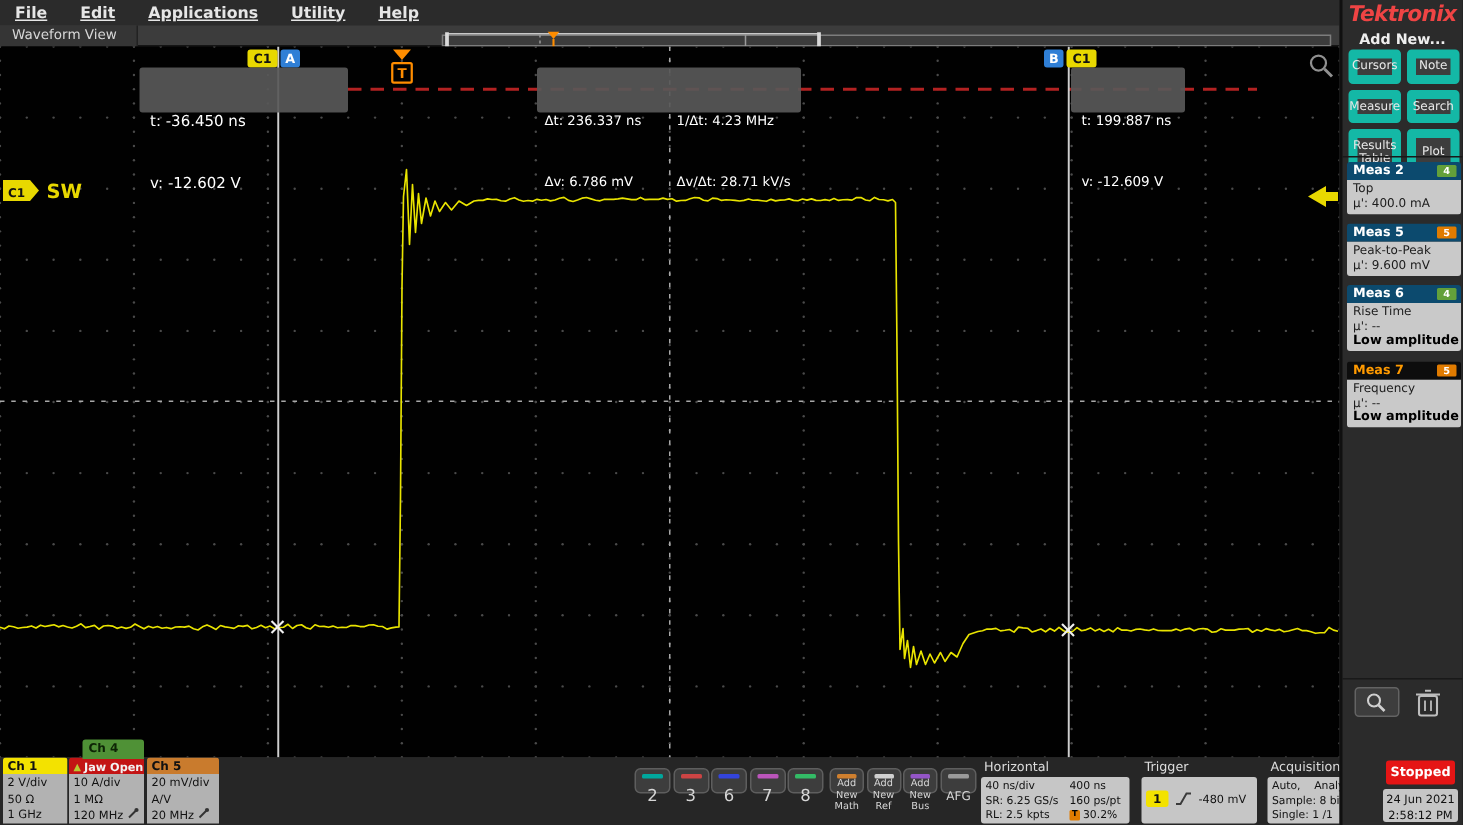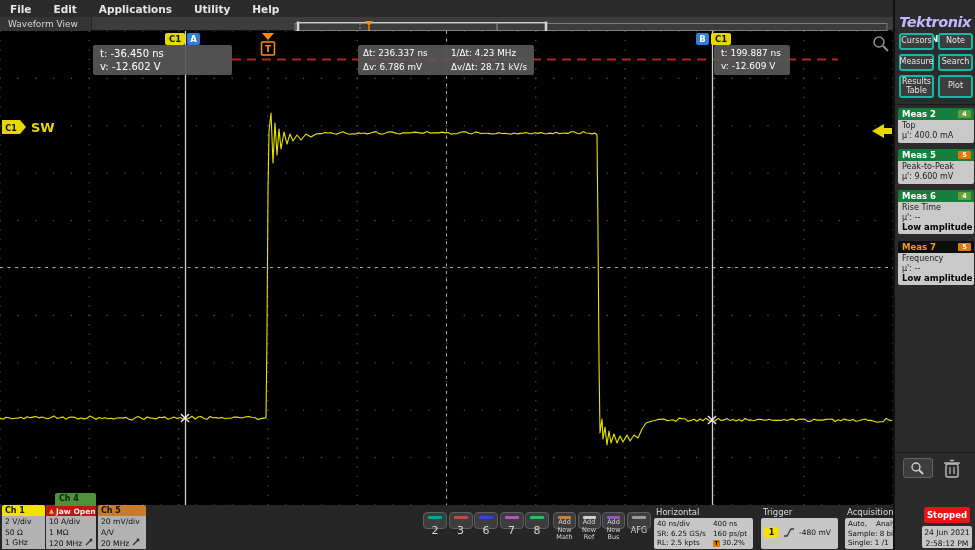--- a/index.html
+++ b/index.html
@@ -3,34 +3,34 @@
 <meta charset="utf-8">
 <style>
   * { margin:0; padding:0; box-sizing:border-box; }
   html,body { width:975px; height:550px; overflow:hidden; background:#1a1a1a;
     font-family:"DejaVu Sans","Liberation Sans",sans-serif; }
   .screen { position:absolute; left:0; top:0; width:975px; height:550px; background:#2b2b2b; }
 
   
   .menubar { position:absolute; left:0; top:0; width:893px; height:17px; background:#2b2b2b;
     display:flex; align-items:center; gap:22px; padding-left:10px; }
-  .menu-item { font-size:10.5px; font-weight:600; color:#e6e6e6; cursor:default; }
+  .menu-item { font-size:10.5px; font-weight:600; color:#e6e6e6; cursor:default;text-decoration:underline; }
 
   .tabbar { position:absolute; left:0; top:17px; width:893px; height:14px; background:#3c3c3c;
     border-bottom:1px solid #141414; }
   .viewtab { position:absolute; left:0; top:0; width:92px; height:14px; background:#353535;
     font-size:9px; color:#d8d8d8; line-height:14px; padding-left:8px; border-right:1px solid #222; }
   .minimap { position:absolute; left:293px; top:1px; }
 
   
   .scope { position:absolute; left:0; top:31px; width:893px; height:474px; background:#010101;
     border-bottom:1px solid #4a4a4a; }
   .readout { position:absolute; background:rgba(88,88,88,.92); border-radius:2px; color:#fff;
     z-index:3; padding:2px 0 0 7px; }
-  .readout div { line-height:13px; white-space:pre; }
+  .readout div { line-height:13px; white-space:pre;margin-top:28px; }
   .ro-a { left:93px; top:14px; width:139px; height:30px; font-size:10px; }
   .ro-b { left:714px; top:14px; width:76px; height:30px; font-size:9px; }
   .ro-d { left:358px; top:14px; width:176px; height:30px; font-size:8.8px; display:grid;
     grid-template-columns:88px 84px; padding:2px 0 0 5px; }
   .ro-d div { line-height:13px; }
 
   
   .bottombar { position:absolute; left:0; top:505px; width:893px; height:45px; background:#262626; }
   .chbadge { position:absolute; top:0; height:58px; border-radius:2px; overflow:hidden; }
   .chbadge .hd { height:11px; font-size:8px; font-weight:bold; color:#111; padding:1px 0 0 3px; }
@@ -58,31 +58,31 @@
     font-weight:bold; text-align:center; line-height:7px; border-radius:1px; margin-right:2px; vertical-align:middle; }
   .trigrow { display:flex; align-items:center; gap:4px; margin-top:8px; }
   .srcbadge { width:15px; height:11px; background:#f3e200; border-radius:2px; color:#111;
     font-size:8px; font-weight:bold; text-align:center; line-height:11px; }
   .triglevel { font-size:7.5px; }
   .acqrow { line-height:9.6px; white-space:pre; }
 
   
   .sidebar { position:absolute; left:893px; top:0; width:82px; height:550px; background:#2b2b2b;
     border-left:2px solid #101010; }
-  .brand { text-align:center; font-size:14.5px; font-weight:bold; font-style:italic; color:#c4b5fd;
-    letter-spacing:-0.5px; padding-top:14px; }
+  .brand { text-align:center; font-size:14.5px; font-weight:bold; font-style:italic; color:#ef4444;
+    letter-spacing:-0.5px; padding-top:2px; }
   .addnew { text-align:center; font-size:9.5px; font-weight:bold; color:#efefef; padding-top:3px; }
   .sb-grid { position:absolute; left:4px; top:33px; width:74px; display:grid;
     grid-template-columns:35px 35px; gap:4px; }
-  .sb-btn { background:#3d3d3d; border:2px solid #14b8a6; border-radius:3px; color:#e8e8e8;
+  .sb-btn { background:#3d3d3d; border:6px solid #14b8a6; border-radius:3px; color:#e8e8e8;
     font-size:8px; min-height:17px; display:flex; align-items:center; justify-content:center;
     text-align:center; line-height:8.5px; padding:1px; }
   .sb-sep { position:absolute; left:0; width:100%; height:1px; background:#191919; }
   .meas { position:absolute; left:3px; width:76px; border-radius:2px; overflow:hidden; }
-  .meas .mh { height:12px; background:#15803d; color:#fff; font-size:8.5px; font-weight:bold;
+  .meas .mh { height:12px; background:#0c4a6e; color:#fff; font-size:8.5px; font-weight:bold;
     padding:1px 0 0 4px; position:relative; }
   .meas.sel .mh { background:#0d0d0d; color:#ff9a00; }
   .meas .mb { background:#c9c9c9; color:#1c1c1c; font-size:8px; padding:1px 0 2px 4px; }
   .meas .mb div { line-height:9.8px; }
   .meas .warn { font-weight:bold; color:#000; font-size:8.5px; }
   .meas .sbg { position:absolute; right:3px; top:2px; width:13px; height:8px; border-radius:1px;
     color:#fff; font-size:6.5px; font-weight:bold; text-align:center; line-height:8px; }
   .toolbtn { position:absolute; background:#3d3d3d; border:1px solid #636363; border-radius:3px;
     display:flex; align-items:center; justify-content:center; }
   .stopped { position:absolute; left:29px; top:507px; width:46px; height:16px; background:#e51515;

